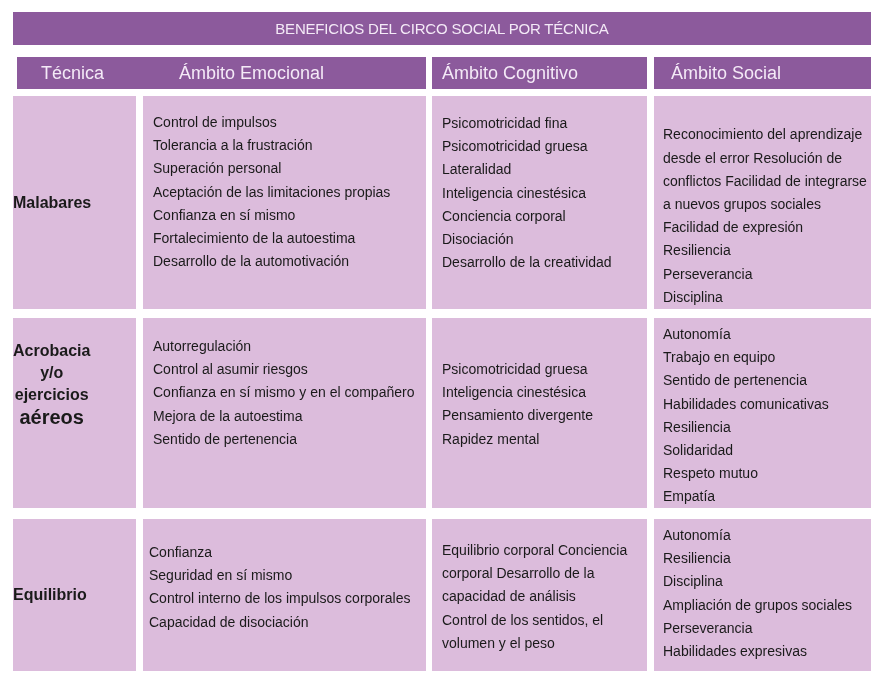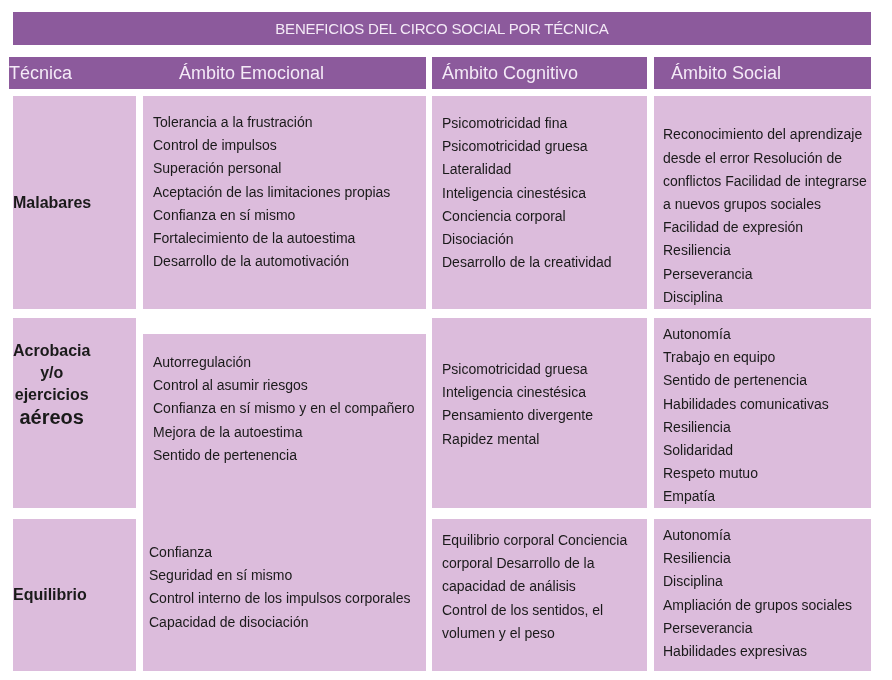--- a/index.html
+++ b/index.html
@@ -24,42 +24,42 @@
   .cell.tec { align-items: flex-start; text-align: center; font-size: 16px; line-height: 22px; font-weight: bold; }
   .cell ul { list-style: none; margin: 0; padding: 0; }
   .cell li { line-height: 23.2px; white-space: nowrap; }
   .c1 { left: 13px;  width: 123px; }
   .c2 { left: 143px; width: 283px; padding-left: 10px; }
   .c3 { left: 432px; width: 215px; padding-left: 10px; }
   .c4 { left: 654px; width: 217px; padding-left: 9px; }
   .r1 { top: 96px;  height: 213px; }
   .r2 { top: 318px; height: 190px; }
   .r3 { top: 519px; height: 152px; }
-  .hc1 { left: 9px;  width: 142px; box-sizing: border-box; }
+  .hc1 { left: 17px;  width: 142px; padding-left: 24px; box-sizing: border-box; }
   .hc2 { left: 143px; width: 283px; padding-left: 36px; box-sizing: border-box; }
   .hc3 { left: 432px; width: 215px; padding-left: 10px; box-sizing: border-box; }
   .hc4 { left: 654px; width: 217px; padding-left: 17px; box-sizing: border-box; }
 </style>
 </head>
 <body>
 
 <div class="title-bar">BENEFICIOS DEL CIRCO SOCIAL POR TÉCNICA</div>
 
 <div class="hcell hc1">Técnica</div>
 <div class="hcell hc2">Ámbito Emocional</div>
 <div class="hcell hc3">Ámbito Cognitivo</div>
 <div class="hcell hc4">Ámbito Social</div>
 
 <div class="cell tec c1 r1">
   <span>Malabares</span>
 </div>
 <div class="cell c2 r1" style="justify-content:flex-start;padding-top:15px;">
   <ul>
+      <li>Control de impulsos</li>
       <li>Tolerancia a la frustración</li>
-      <li>Control de impulsos</li>
       <li>Superación personal</li>
       <li>Aceptación de las  limitaciones propias</li>
       <li>Confianza en sí mismo</li>
       <li>Fortalecimiento de la autoestima</li>
       <li>Desarrollo de la automotivación</li>
     </ul>
 </div>
 <div class="cell c3 r1" style="justify-content:flex-start;padding-top:16px;">
   <ul>
       <li>Psicomotricidad fina</li>
@@ -85,21 +85,21 @@
 </div>
 
 <div class="cell tec c1 r2" style="justify-content:flex-start;padding-top:22px;">
   <ul class="tec-lines">
       <li style="line-height: 22px; font-size: 16px;">Acrobacia</li>
       <li style="line-height: 22px; font-size: 16px;">y/o</li>
       <li style="line-height: 22px; font-size: 16px;">ejercicios</li>
       <li style="line-height: 22px; font-size: 20px;">aéreos</li>
     </ul>
 </div>
-<div class="cell c2 r2" style="justify-content:flex-start;padding-top:17px;margin-top:16px;">
+<div class="cell c2 r2" style="justify-content:flex-start;padding-top:17px;">
   <ul>
       <li>Autorregulación</li>
       <li>Control al asumir riesgos</li>
       <li>Confianza en sí mismo y en el compañero</li>
       <li>Mejora de la autoestima</li>
       <li>Sentido de pertenencia</li>
     </ul>
 </div>
 <div class="cell c3 r2" style="justify-content:flex-start;padding-top:40px;">
   <ul>
@@ -126,21 +126,21 @@
   <span>Equilibrio</span>
 </div>
 <div class="cell c2 r3" style="justify-content:flex-start;padding-top:22px;padding-left:6px;">
   <ul>
       <li>Confianza</li>
       <li>Seguridad en sí mismo</li>
       <li>Control interno de los impulsos corporales</li>
       <li>Capacidad de disociación</li>
     </ul>
 </div>
-<div class="cell c3 r3" style="justify-content:flex-start;padding-top:10px;">
+<div class="cell c3 r3" style="justify-content:flex-start;padding-top:20px;">
   <ul>
       <li>Equilibrio corporal Conciencia</li>
       <li>corporal Desarrollo de la</li>
       <li>capacidad de análisis</li>
       <li>Control de los sentidos, el</li>
       <li>volumen y el peso</li>
     </ul>
 </div>
 <div class="cell c4 r3" style="justify-content:flex-start;padding-top:5px;">
   <ul>

